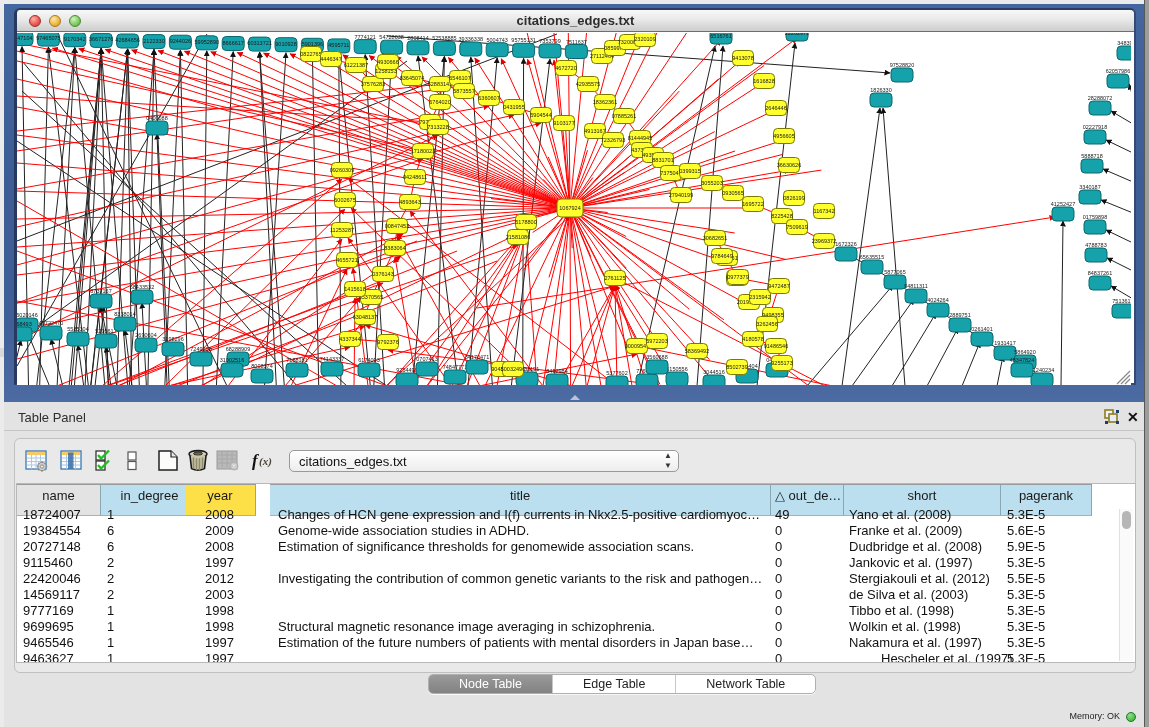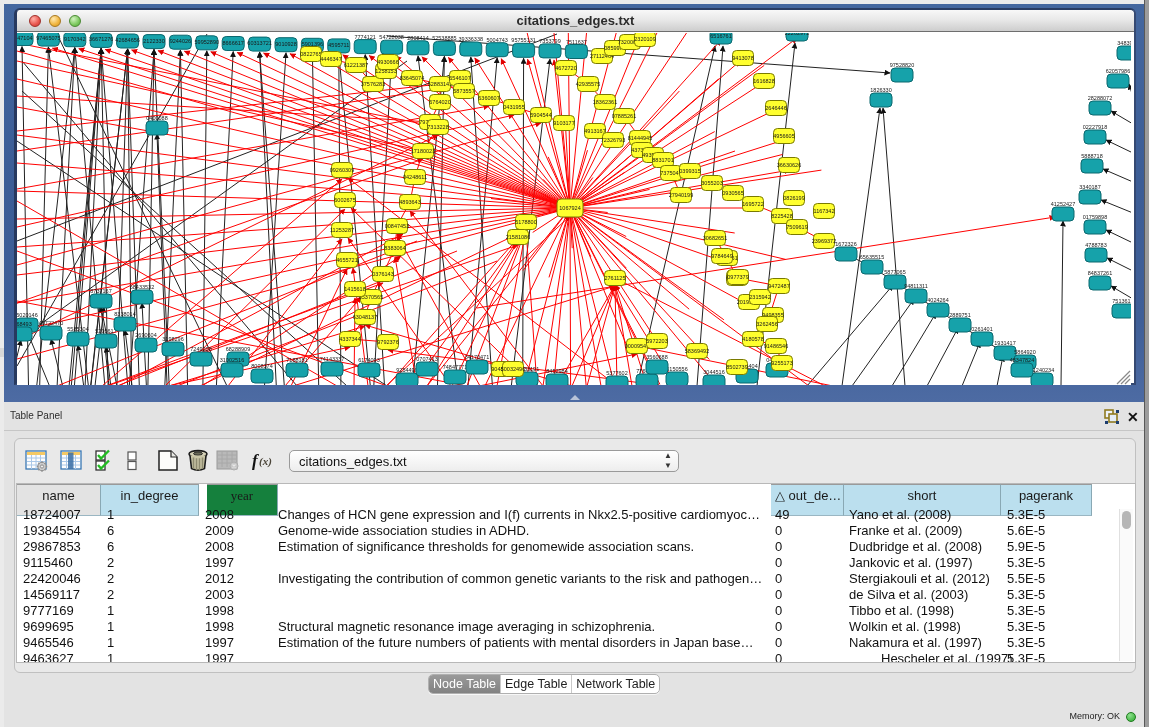--- a/index.html
+++ b/index.html
@@ -3,34 +3,34 @@
 * {margin:0;padding:0;box-sizing:border-box}
 html,body {width:1149px;height:727px;background:#ebebeb;font-family:"Liberation Sans",sans-serif;overflow:hidden;position:relative}
 #desk {position:absolute;left:4px;top:4px;width:1140px;height:398px;background:linear-gradient(180deg,#44679f 0%,#3c5d96 45%,#3f5f98 80%,#4d6ba3 100%)}
 #rstrip {position:absolute;left:1144px;top:0;width:5px;height:727px;background:#9c9c9c;border-left:1px solid #585858}
 #win {position:absolute;left:14px;top:8px;width:1122px;height:377px;background:#fff;border-left:3px solid #27395f;border-top:2px solid #2a3d63;border-right:2px solid #354972;border-bottom:2px solid #354972;border-radius:6px 6px 0 0}
 #tbar {position:absolute;left:0;top:0;width:100%;height:22px;background:linear-gradient(#f8f8f8,#e9e9e9 45%,#cdcdcd);border-bottom:1px solid #6e6e6e;border-radius:5px 5px 0 0;text-align:center;font-size:13px;font-weight:bold;color:#2c2c2c;line-height:22px}
 .btn {position:absolute;top:5px;width:12px;height:12px;border-radius:50%}
 #canvas {position:absolute;left:0;top:23px;width:1114px;height:352px;overflow:hidden;background:#fff}
 #tp {position:absolute;left:4px;top:402px;width:1140px;height:325px;background:#e3e3e3}
 #tph {position:absolute;left:0;top:0;width:100%;height:29px;border-bottom:1px solid #c6c6c6;background:#e3e3e3}
-#tph span {position:absolute;left:6px;top:8px;font-size:10px;color:#2e2e2e}
+#tph span {position:absolute;left:14px;top:8px;font-size:13px;color:#2e2e2e}
 #tpx {position:absolute;left:1123px;top:7px;font-size:14px;font-weight:bold;color:#111}
 #box {position:absolute;left:10px;top:36px;width:1122px;height:235px;background:#e9e9e9;border:1px solid #c0c0c0;border-radius:6px}
 #dd {position:absolute;left:285px;top:48px;width:390px;height:22px;background:linear-gradient(#ffffff,#ededed);border:1px solid #9a9a9a;border-radius:5px;font-size:13px;color:#111;line-height:21px;padding-left:9px}
 #dd .st {position:absolute;right:6px;top:0;font-size:8px;color:#333;line-height:10px}
 #tbl {position:absolute;left:12px;top:81px;width:1120px;height:180px;background:#fff;border:1px solid #b8b8b8;overflow:hidden}
 .hc {position:absolute;top:0;height:32px;font-size:13px;color:#1a1a1a;text-align:center;line-height:22px;border-right:1px solid #89a8b4;border-top:1px solid #9a9a9a;border-bottom:1px solid #9ab6c2}
 #tbody {position:absolute;left:0;top:23px;width:1074px;height:157px}
 .tr {position:absolute;left:0;width:100%;height:16px;font-size:13px;color:#111}
 .tr span {position:absolute;top:0;white-space:nowrap;line-height:16px}
 #sbar {position:absolute;left:1102px;top:25px;width:14px;height:152px;background:#fafafa;border-left:1px solid #e0e0e0}
 #sthumb {position:absolute;left:2px;top:2px;width:9px;height:18px;background:#b6b6b6;border-radius:5px}
 #tabs {position:absolute;left:424px;top:272px;height:20px;border:1px solid #b0b0b0;border-radius:5px;background:#fff;font-size:12.5px;color:#222;display:flex;overflow:hidden;box-shadow:0 1px 0 rgba(255,255,255,.7)}
-#tabs div {padding:0 4px;line-height:19px}
+#tabs div {padding:0 30px;line-height:19px}
 #tabs .sel {background:linear-gradient(#9a9a9a,#828282);color:#fff}
 #mem {position:absolute;right:24px;bottom:6px;font-size:9px;color:#222}
 #memdot {position:absolute;right:8px;bottom:5px;width:10px;height:10px;border-radius:50%;background:radial-gradient(circle at 35% 30%,#8ee08e,#2daa2d);border:1px solid #1d7a1d}
 </style></head><body>
 <div id="desk"></div>
 <div style="position:absolute;left:570px;top:395px;width:0;height:0;border-left:5px solid transparent;border-right:5px solid transparent;border-bottom:5px solid #b9c4d8"></div>
 <div style="position:absolute;left:0px;top:348px;width:4px;height:9px;background:#d8d8d8"></div>
 <div id="rstrip"></div>
 <div id="win">
   <div id="tbar">citations_edges.txt
@@ -729,21 +729,22 @@
           <circle cx="18" cy="17" r="4" fill="#c6c6c6" stroke="#adadad"></circle>
           <path d="M16.5 15.5l3 3M19.5 15.5l-3 3" stroke="#e8e8e8" stroke-width="1.2"></path>
         </g>
         <text x="234" y="17" font-family="Liberation Serif,serif" font-style="italic" font-weight="bold" font-size="17" fill="#111">f</text>
         <text x="241" y="16" font-family="Liberation Serif,serif" font-style="italic" font-weight="bold" font-size="11" fill="#4a4438">(x)</text>
       </svg></div>
   <div id="dd">citations_edges.txt<span class="st">▲<br>▼</span></div>
   <div id="tbl">
     <div class="hc" style="left:0px;width:84px;background:#e3e3e3;">name</div>
       <div class="hc" style="left:84px;width:98px;background:#bbdfee;">in_degree</div>
-      <div class="hc" style="left:190px;width:71px;background:#15803d;font-family:Liberation Serif, serif;">year</div>
+      <div class="hc" style="left:168px;width:71px;background:#fde047;">year</div>
+      <div class="hc" style="left:253px;width:501px;background:#bbdfee;">title</div>
       <div class="hc" style="left:754px;width:73px;background:#bbdfee;text-align:left;padding-left:4px;">△ out_de…</div>
       <div class="hc" style="left:827px;width:157px;background:#bbdfee;">short</div>
       <div class="hc" style="left:984px;width:91px;background:#bbdfee;">pagerank</div>
     <div id="tbody">
         <div class="tr" style="top:0px">
           <span style="left:6px">18724007</span>
           <span style="left:90px">1</span>
           <span style="left:188px">2008</span>
           <span style="left:261px">Changes of HCN gene expression and I(f) currents in Nkx2.5-positive cardiomyoc…</span>
           <span style="left:758px">49</span>
@@ -753,21 +754,21 @@
         <div class="tr" style="top:16px">
           <span style="left:6px">19384554</span>
           <span style="left:90px">6</span>
           <span style="left:188px">2009</span>
           <span style="left:261px">Genome-wide association studies in ADHD.</span>
           <span style="left:758px">0</span>
           <span style="left:832px">Franke et al. (2009)</span>
           <span style="left:990px">5.6E-5</span>
         </div>
         <div class="tr" style="top:32px">
-          <span style="left:6px">29867853</span>
+          <span style="left:6px">20727148</span>
           <span style="left:90px">6</span>
           <span style="left:188px">2008</span>
           <span style="left:261px">Estimation of significance thresholds for genomewide association scans.</span>
           <span style="left:758px">0</span>
           <span style="left:832px">Dudbridge et al. (2008)</span>
           <span style="left:990px">5.9E-5</span>
         </div>
         <div class="tr" style="top:48px">
           <span style="left:6px">9115460</span>
           <span style="left:90px">2</span>

